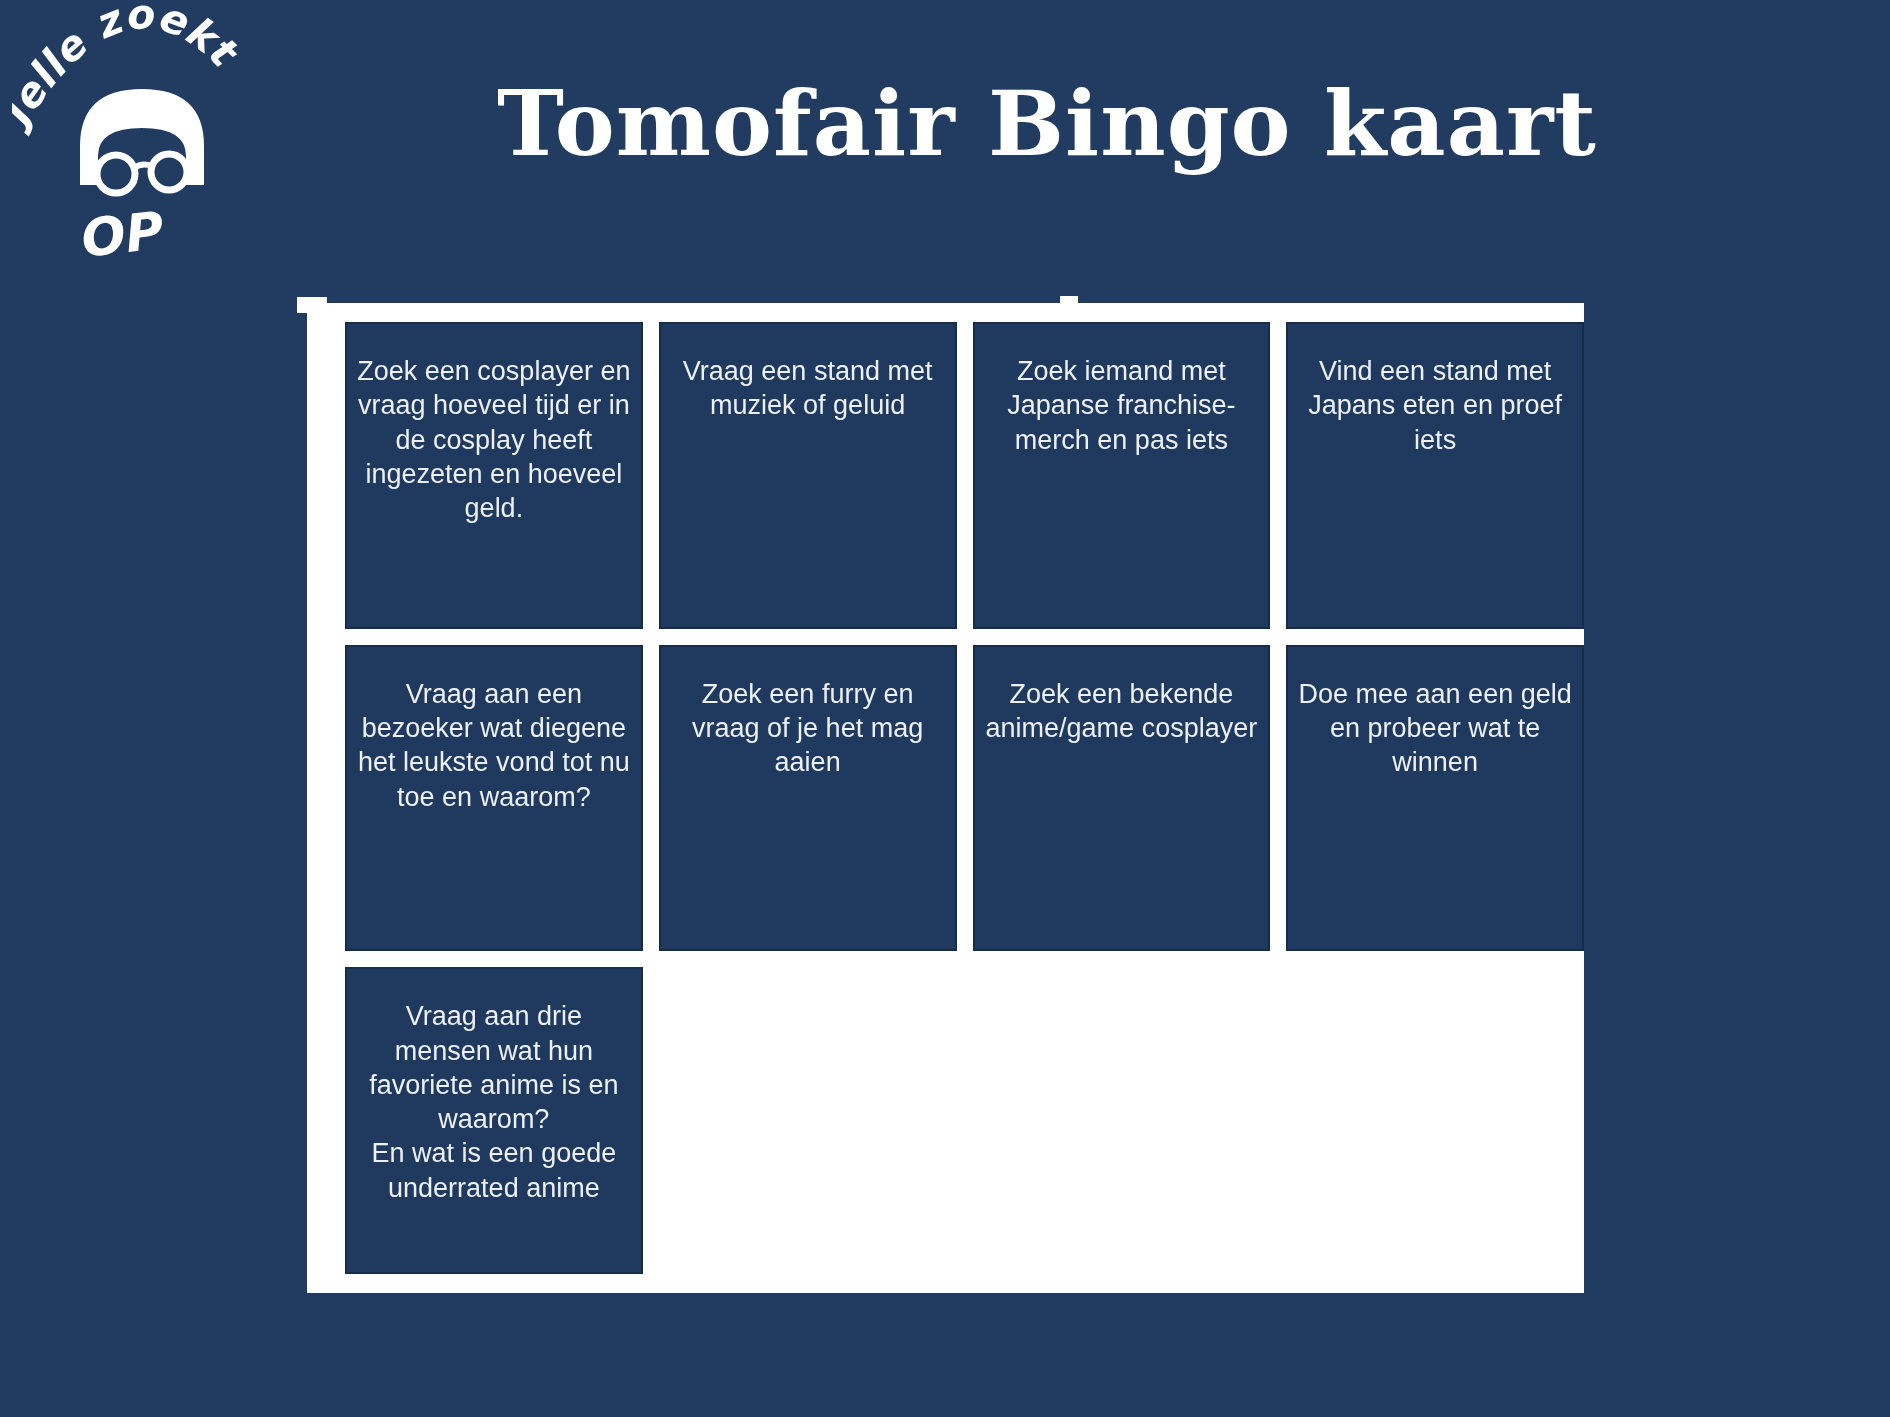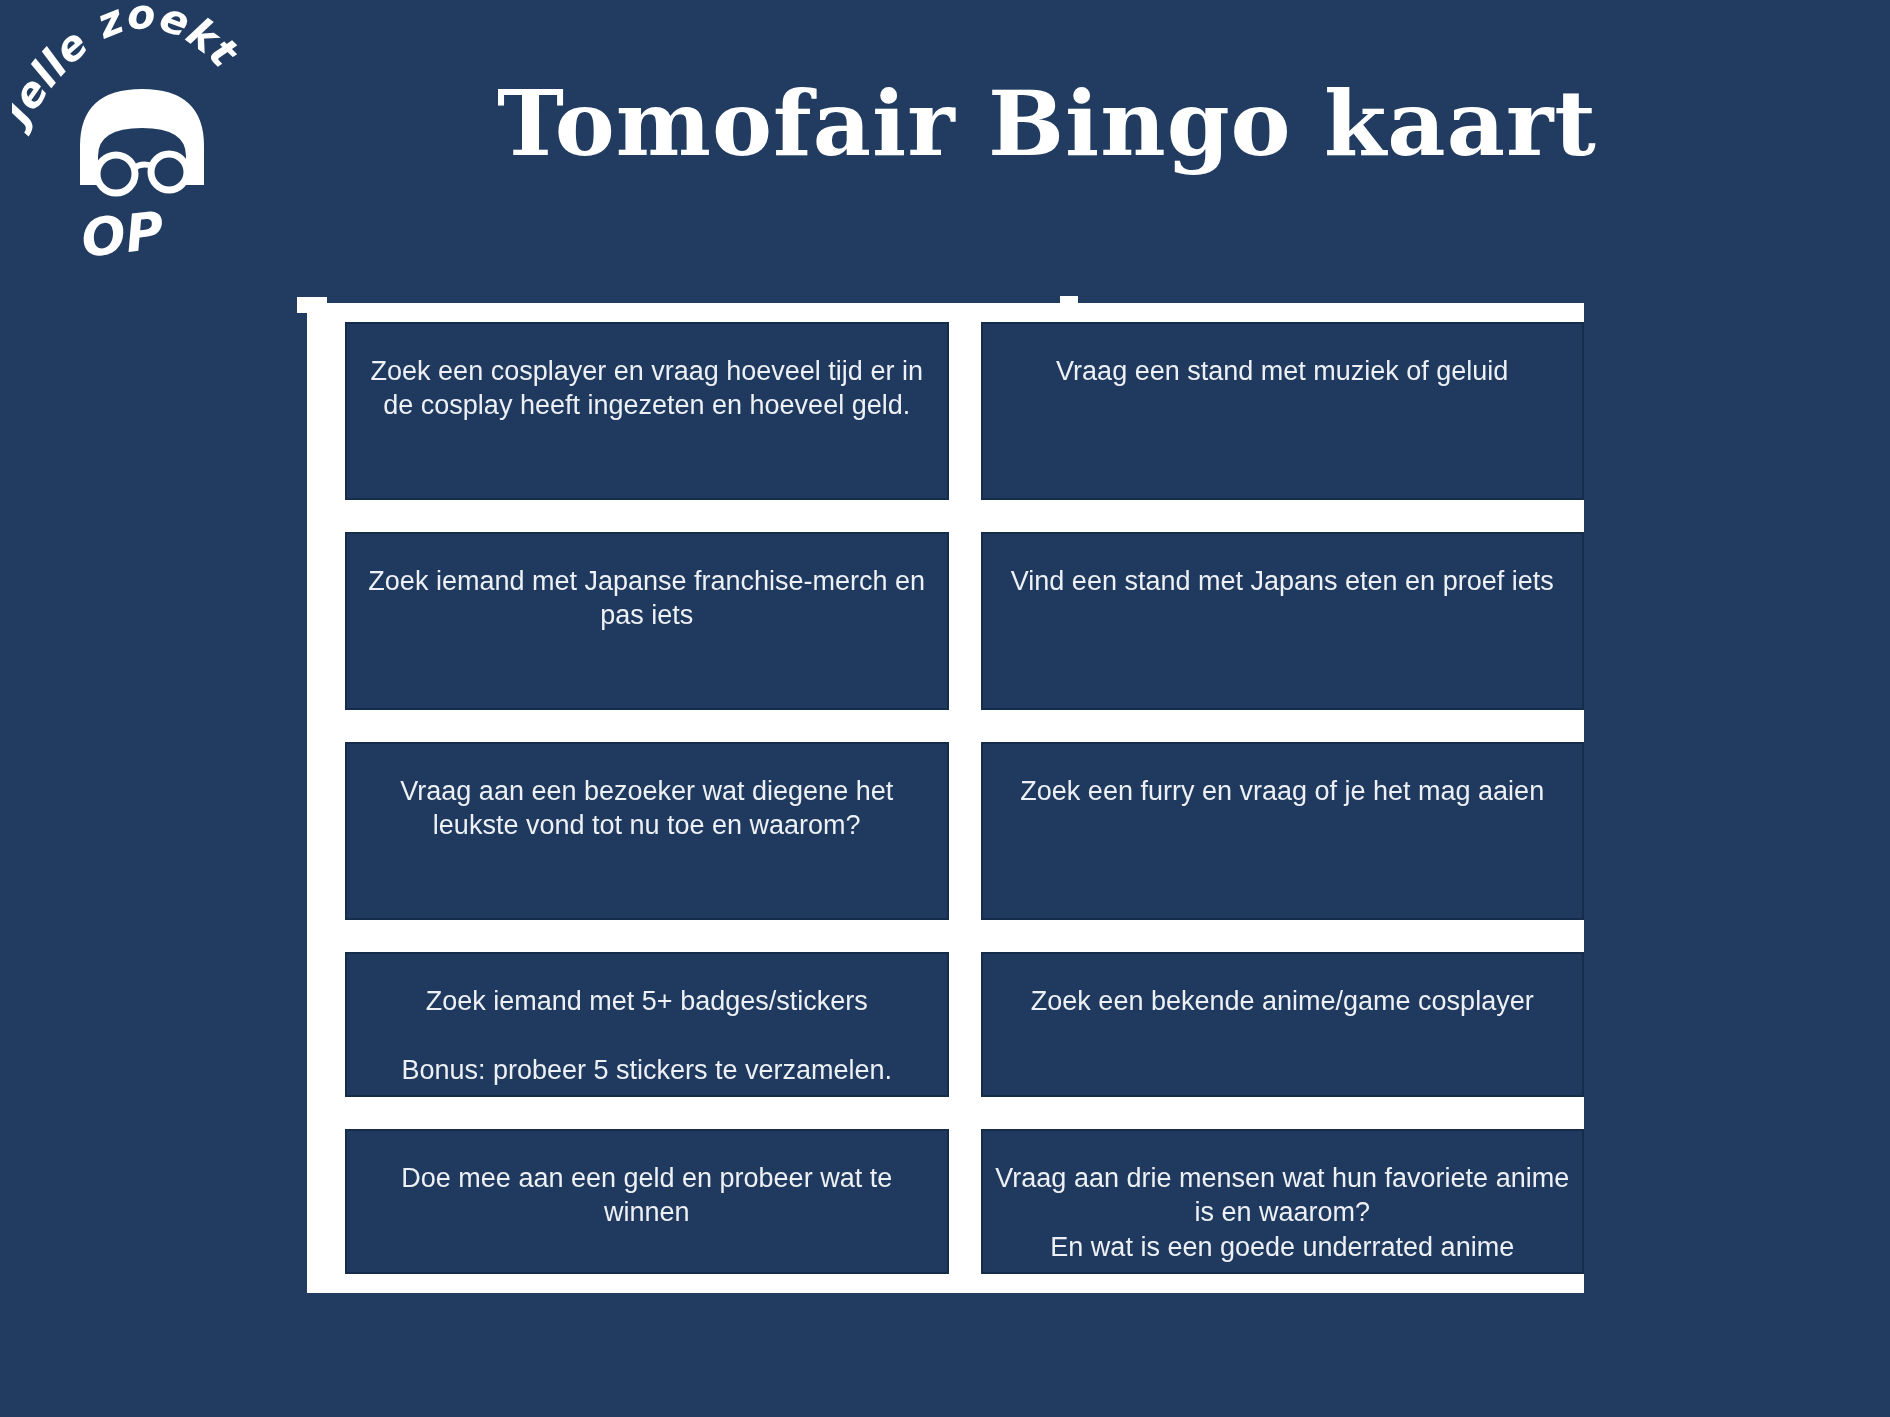--- a/index.html
+++ b/index.html
@@ -51,23 +51,23 @@
     width: 1277px;
     height: 990px;
     background: #ffffff;
     box-sizing: border-box;
     padding: 19px;
   }
   .grid {
     width: 100%;
     height: 100%;
     display: grid;
-    grid-template-columns: repeat(2, 1fr);
+    grid-template-columns: repeat(4, 1fr);
     grid-template-rows: repeat(3, 1fr);
-    gap: 32px;
+    gap: 16px;
     padding-left: 19px;
   }
   .cell {
     background: #1f3a5e;
     box-shadow: inset 0 0 0 2px rgba(12, 28, 54, 0.45);
     color: #edf0f5;
     font-size: 27px;
     line-height: 1.27;
     text-align: center;
     padding: 32px 12px 10px 12px;
@@ -114,23 +114,20 @@
   <div class="title">Tomofair Bingo kaart</div>
 
   <div class="grid-frame">
     <div class="grid">
       <div class="cell">Zoek een cosplayer en vraag hoeveel tijd er in de cosplay heeft ingezeten en hoeveel geld.</div>
       <div class="cell">Vraag een stand met muziek of geluid</div>
       <div class="cell">Zoek iemand met Japanse franchise-merch en pas iets</div>
       <div class="cell">Vind een stand met Japans eten en proef iets</div>
       <div class="cell">Vraag aan een bezoeker wat diegene het leukste vond tot nu toe en waarom?</div>
       <div class="cell">Zoek een furry en vraag of je het mag aaien</div>
-      <div class="cell">Zoek iemand met 5+ badges/stickers
-
-Bonus: probeer 5 stickers te verzamelen.</div>
       <div class="cell">Zoek een bekende anime/game cosplayer</div>
       <div class="cell">Doe mee aan een geld en probeer wat te winnen</div>
       <div class="cell">Vraag aan drie mensen wat hun favoriete anime is en waarom?
 En wat is een goede underrated anime</div>
     </div>
   </div>
 
   <div class="notch notch-topleft"></div>
   <div class="notch notch-topmid"></div>
   <div class="notch notch-botright"></div>

